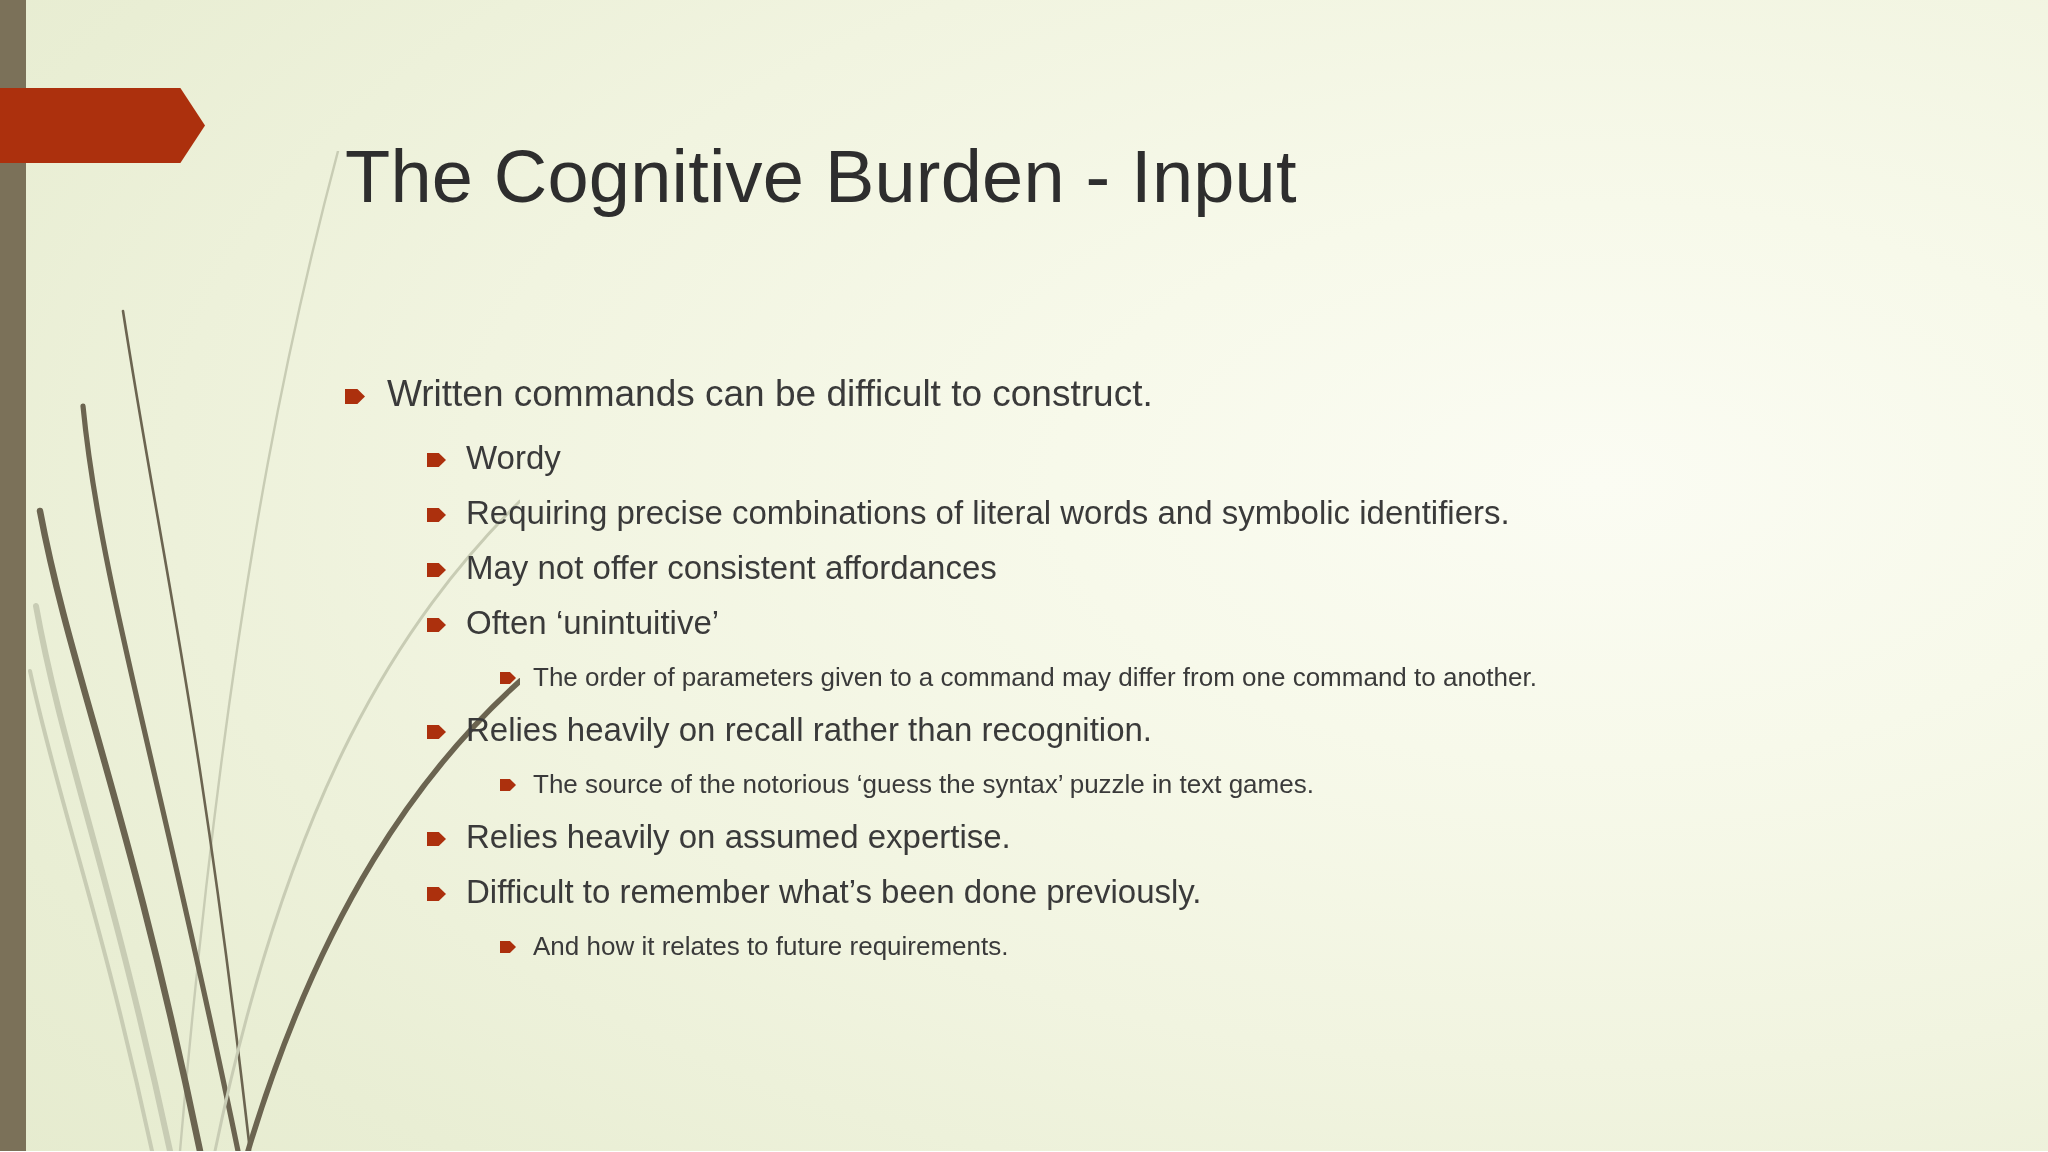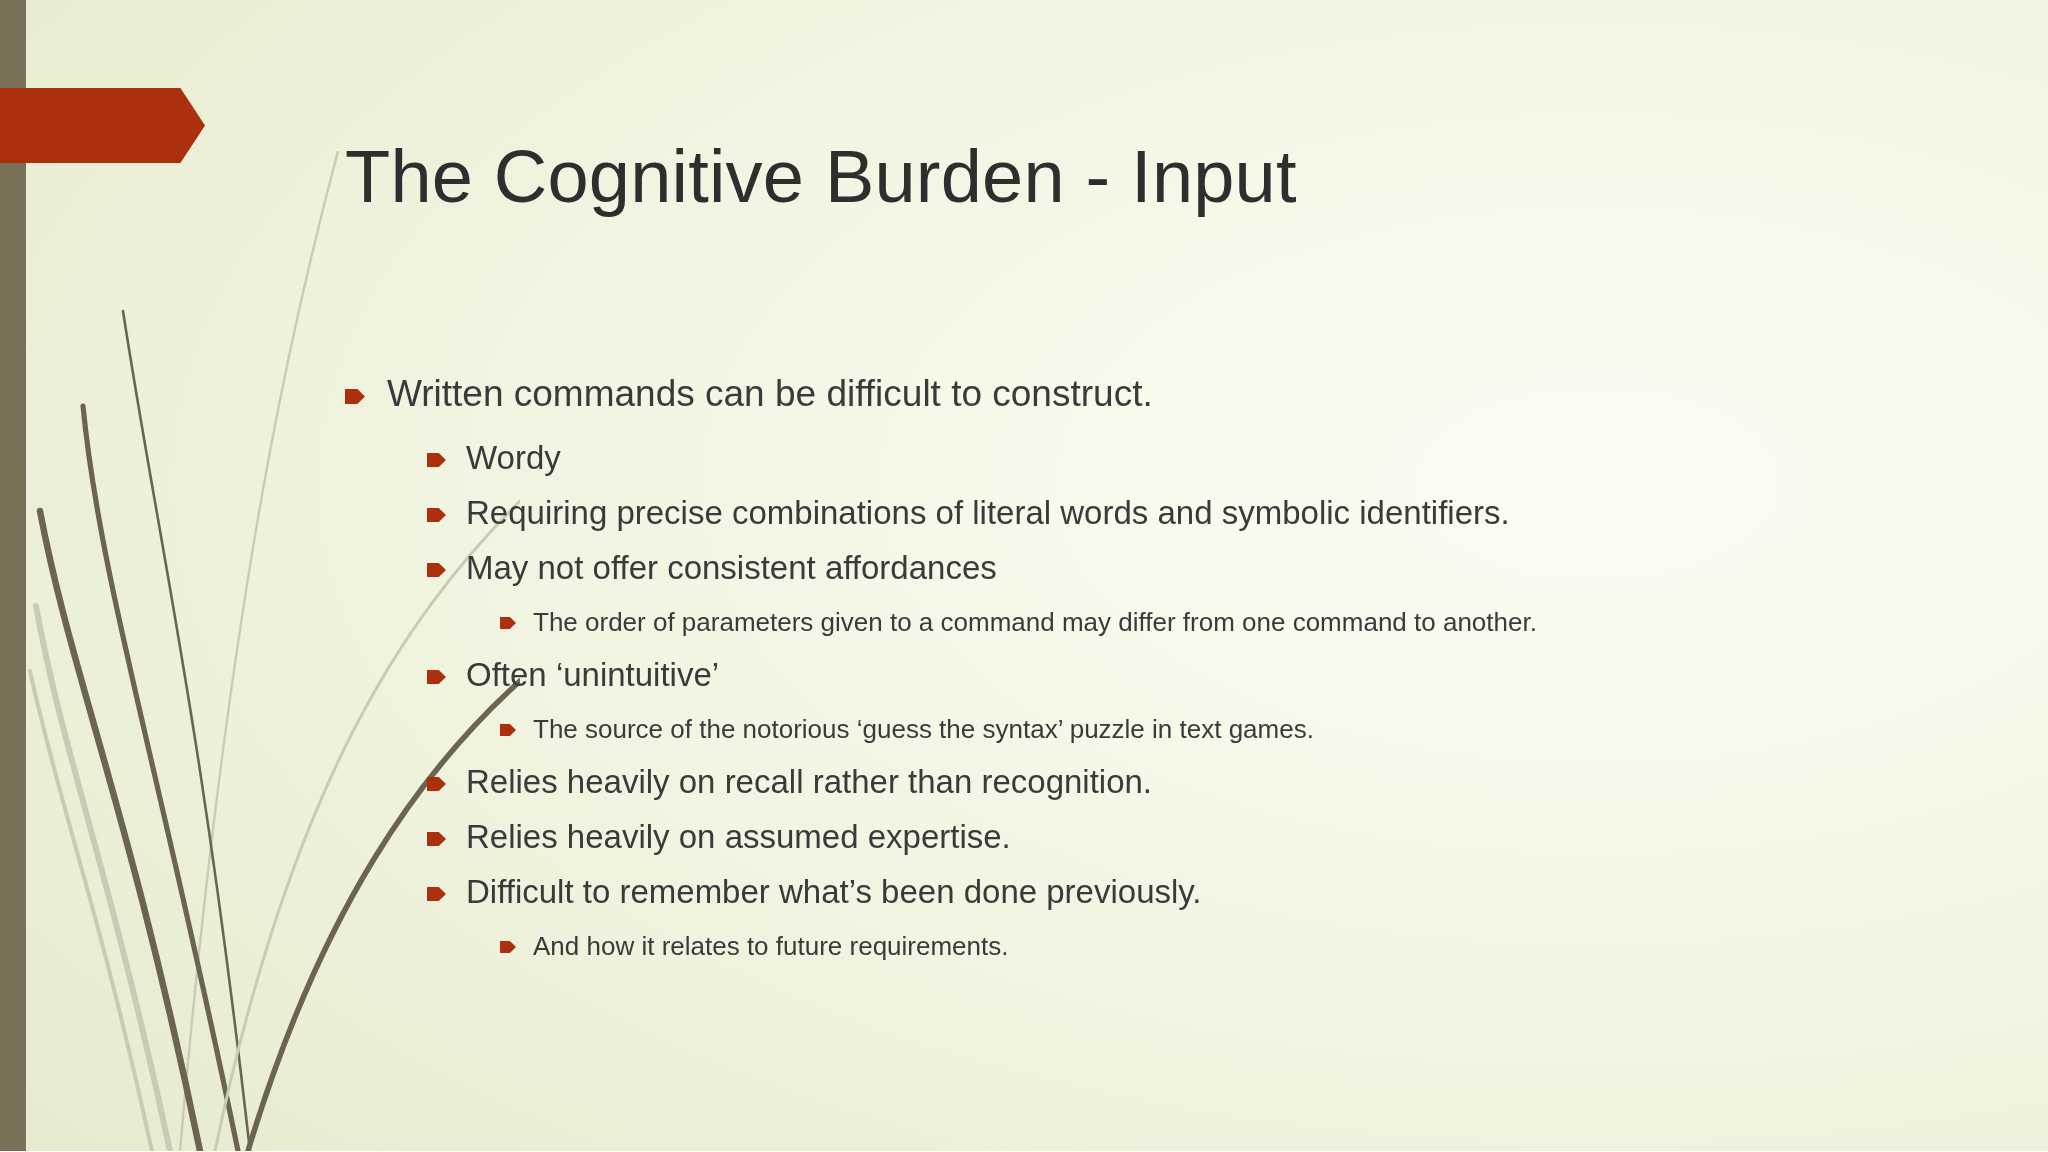--- a/index.html
+++ b/index.html
@@ -162,38 +162,38 @@
     <div class="bullet-row lvl2">
       <span class="marker"></span>
       <span class="text">Requiring precise combinations of literal words and symbolic identifiers.</span>
     </div>
 
     <div class="bullet-row lvl2">
       <span class="marker"></span>
       <span class="text">May not offer consistent affordances</span>
     </div>
 
+    <div class="bullet-row lvl2">
+      <span class="marker"></span>
+      <span class="text">Often ‘unintuitive’</span>
+    </div>
+
     <div class="bullet-row lvl3">
       <span class="marker"></span>
       <span class="text">The order of parameters given to a command may differ from one command to another.</span>
     </div>
 
     <div class="bullet-row lvl2">
       <span class="marker"></span>
-      <span class="text">Often ‘unintuitive’</span>
+      <span class="text">Relies heavily on recall rather than recognition.</span>
     </div>
 
     <div class="bullet-row lvl3">
       <span class="marker"></span>
       <span class="text">The source of the notorious ‘guess the syntax’ puzzle in text games.</span>
-    </div>
-
-    <div class="bullet-row lvl2">
-      <span class="marker"></span>
-      <span class="text">Relies heavily on recall rather than recognition.</span>
     </div>
 
     <div class="bullet-row lvl2">
       <span class="marker"></span>
       <span class="text">Relies heavily on assumed expertise.</span>
     </div>
 
 
     <div class="bullet-row lvl2">
       <span class="marker"></span>

